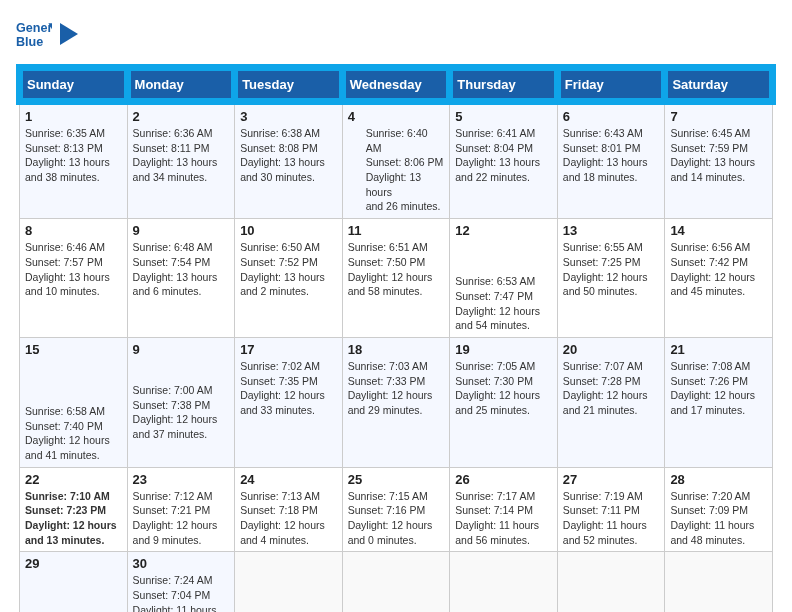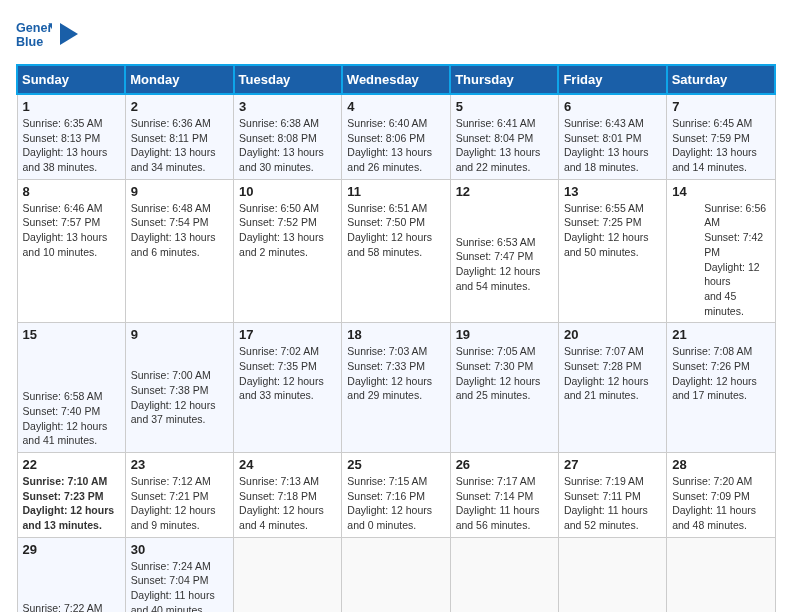--- a/index.html
+++ b/index.html
@@ -40,21 +40,21 @@
       border-collapse: collapse;
       font-size: 11px;
     }
     thead tr th {
       background: #1a5fa8;
       color: #fff;
       padding: 6px 4px;
       text-align: left;
       font-size: 13px;
       font-weight: bold;
-      border: 2px solid #0ea5e9;
+      border: 7px solid #0ea5e9;
     }
     tbody tr td {
       border: 1px solid #ccc;
       vertical-align: top;
       padding: 4px 5px;
       min-height: 70px;
       width: 14.28%;
     }
     tbody tr:nth-child(odd) td { background: #f5f8ff; }
     tbody tr:nth-child(even) td { background: #fff; }
@@ -126,21 +126,21 @@
         </td>
         <td>
           <span class="day-num">3</span>
           <div class="day-info" style="white-space: pre-line;">Sunrise: 6:38 AM
 Sunset: 8:08 PM
 Daylight: 13 hours
 and 30 minutes.</div>
         </td>
         <td>
           <span class="day-num">4</span>
-          <div class="day-info" style="white-space: pre-line;">Sunrise: 6:40 AM
+          <div class="day-info" style="white-space: pre-line; margin-left: 18px;">Sunrise: 6:40 AM
 Sunset: 8:06 PM
 Daylight: 13 hours
 and 26 minutes.</div>
         </td>
         <td>
           <span class="day-num">5</span>
           <div class="day-info" style="white-space: pre-line;">Sunrise: 6:41 AM
 Sunset: 8:04 PM
 Daylight: 13 hours
 and 22 minutes.</div>
@@ -198,21 +198,21 @@
         </td>
         <td>
           <span class="day-num">13</span>
           <div class="day-info" style="white-space: pre-line;">Sunrise: 6:55 AM
 Sunset: 7:25 PM
 Daylight: 12 hours
 and 50 minutes.</div>
         </td>
         <td>
           <span class="day-num">14</span>
-          <div class="day-info" style="white-space: pre-line; margin-left: 32px;">Sunrise: 6:56 AM
+          <div class="day-info" style="white-space: pre-line;">Sunrise: 6:56 AM
 Sunset: 7:42 PM
 Daylight: 12 hours
 and 45 minutes.</div>
         </td>
       </tr>
       <tr>
         <td>
           <span class="day-num">15</span>
           <div class="day-info" style="white-space: pre-line; margin-top: 47px;">Sunrise: 6:58 AM
 Sunset: 7:40 PM

